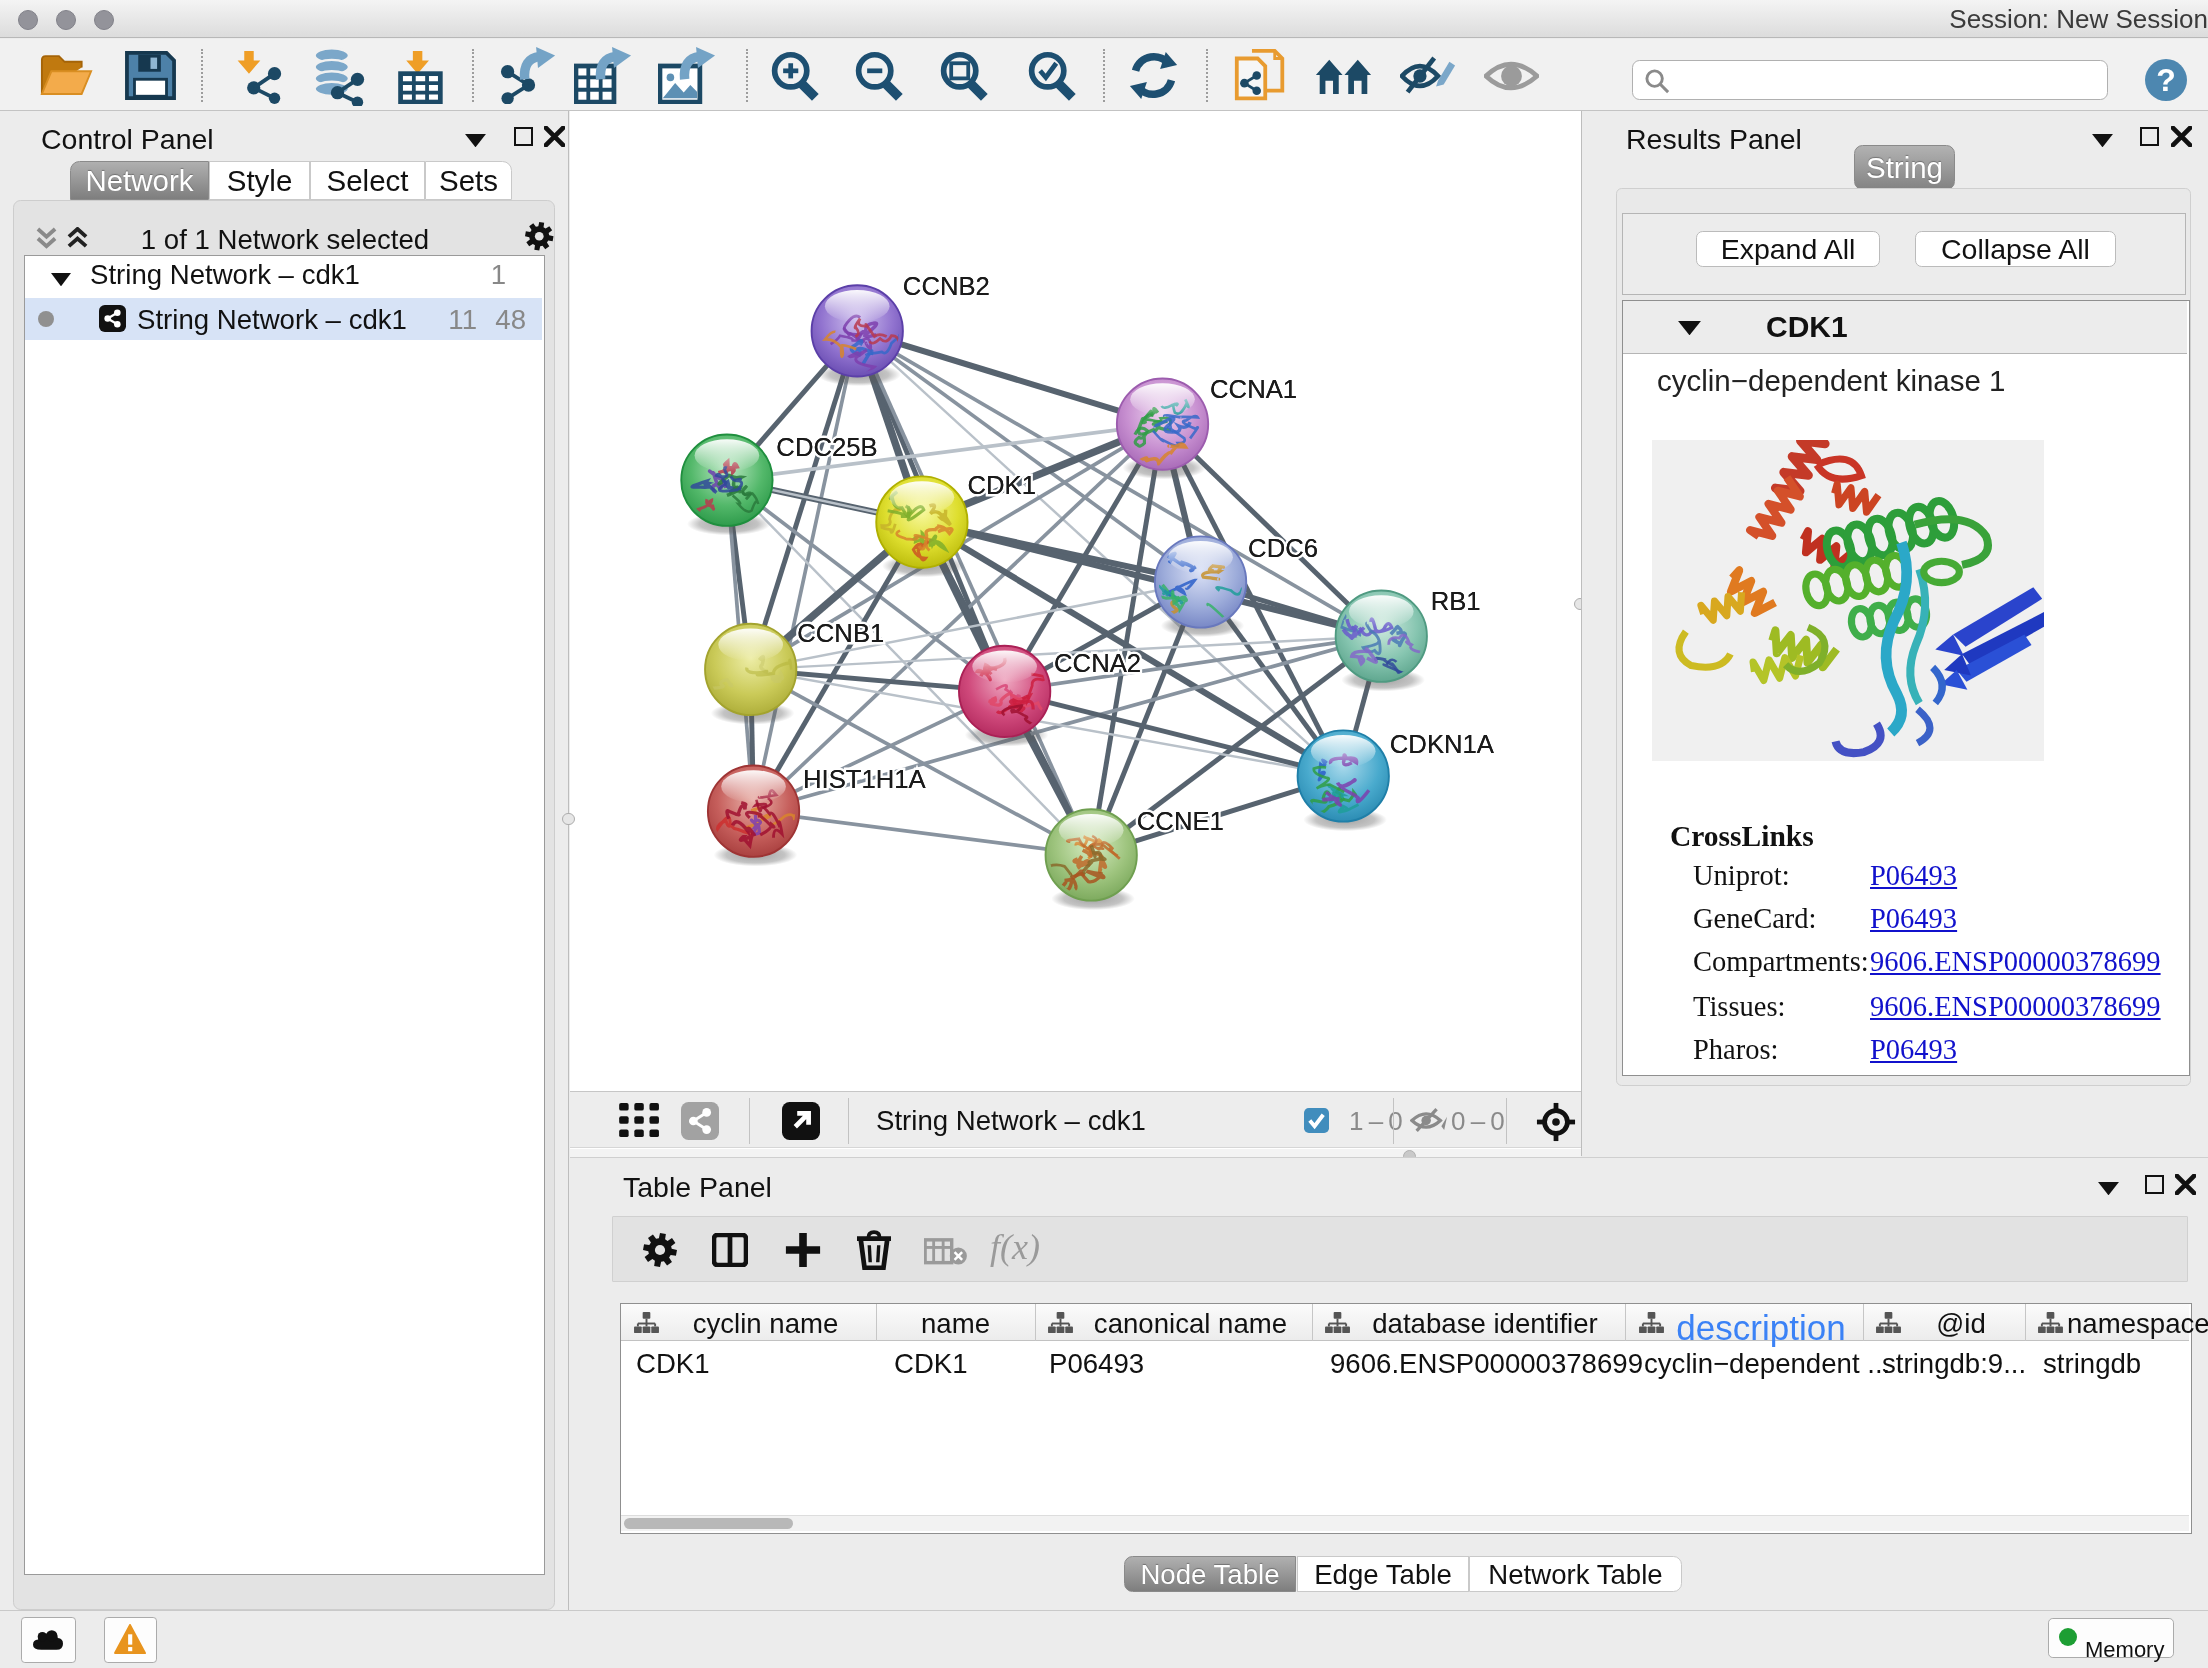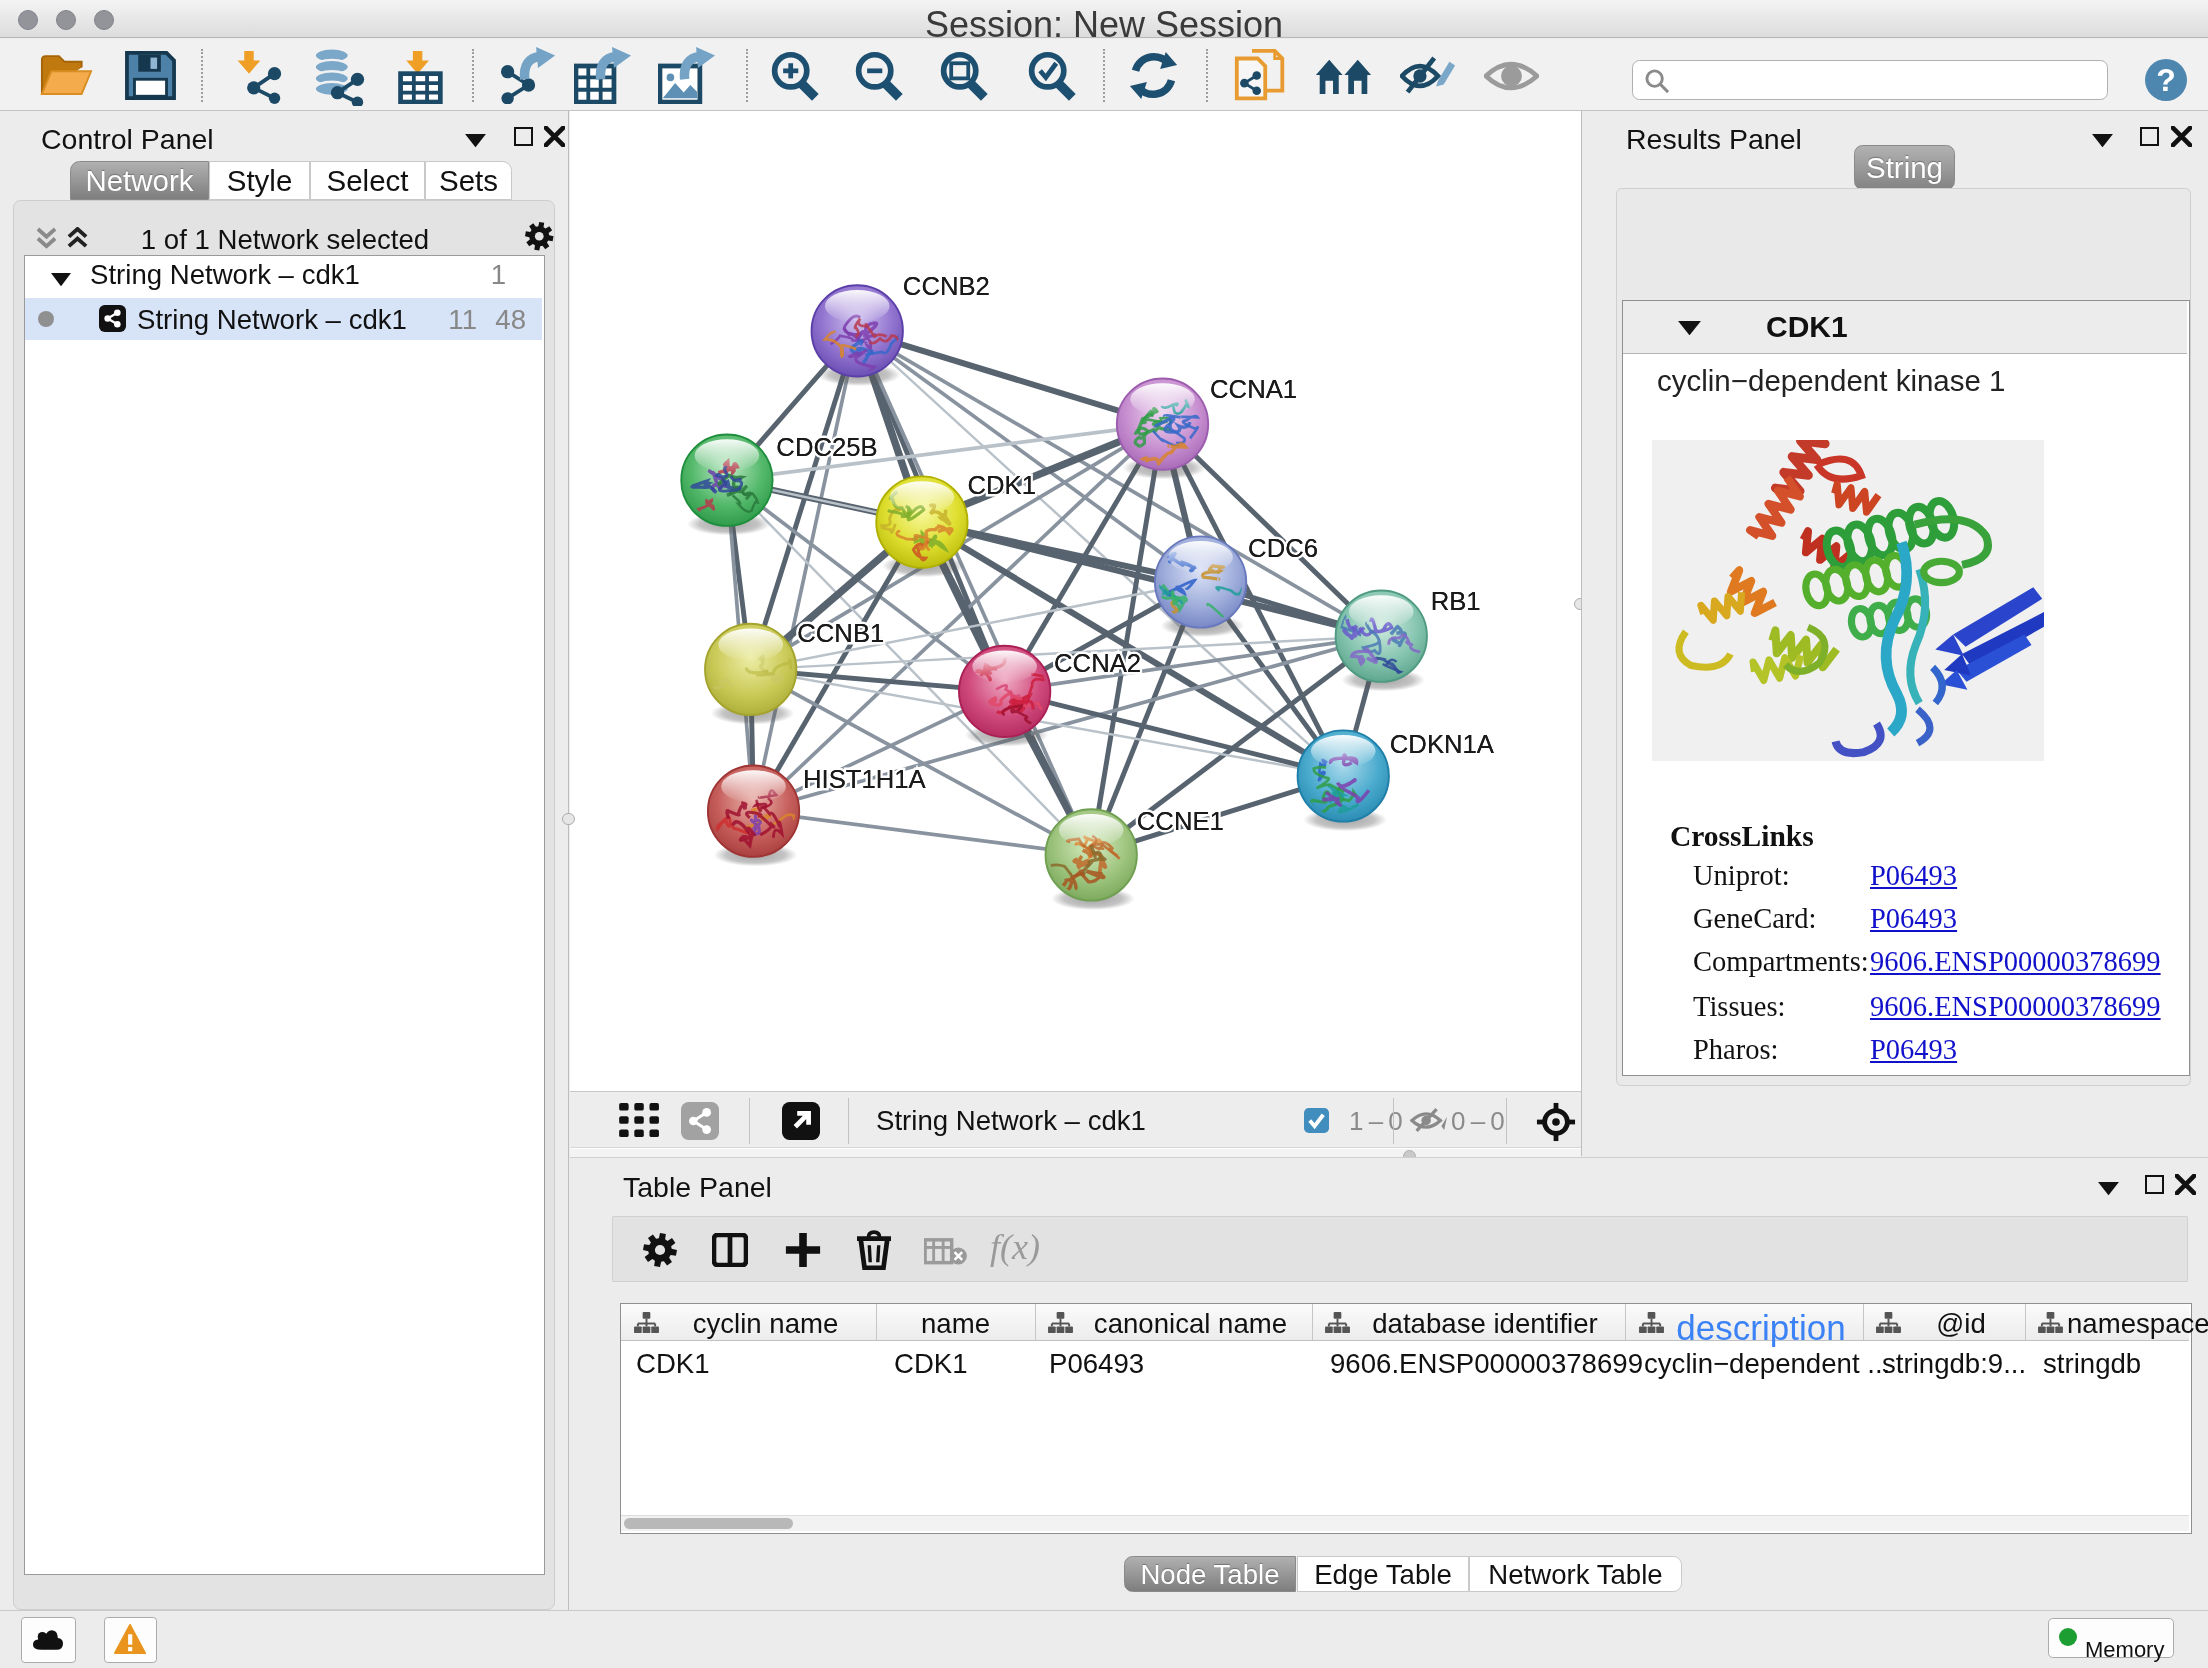--- a/index.html
+++ b/index.html
@@ -9,21 +9,21 @@
 .panelhdr { font-size:28.5px; color:#111; }
 svg { display:block; }
 </style>
 </head>
 <body>
 
 <div class="abs" style="left:0;top:0;width:2208px;height:38px;background:linear-gradient(#f4f4f4,#dcdcdc);border-bottom:1px solid #b8b8b8;">
   <div class="abs" style="left:18px;top:9.5px;width:20px;height:20px;border-radius:50%;background:#93939a;border:1px solid #82828a;"></div>
   <div class="abs" style="left:56px;top:9.5px;width:20px;height:20px;border-radius:50%;background:#93939a;border:1px solid #82828a;"></div>
   <div class="abs" style="left:94px;top:9.5px;width:20px;height:20px;border-radius:50%;background:#93939a;border:1px solid #82828a;"></div>
-  <div class="abs" style="left:0;top:3.8px;width:2208px;text-align:center;font-size:36px;font-weight:400;color:#3a3a3a;">Session: New Session</div>
+  <div class="abs" style="left:0;top:3.8px;width:2208px;text-align:right;font-size:26px;font-weight:400;color:#3a3a3a;">Session: New Session</div>
 </div>
 
 <div id="toolbar" class="abs" style="left:0;top:39px;width:2208px;height:72px;background:#f1f1f1;border-bottom:1px solid #c3c3c3;">
 
   <svg class="abs" style="left:40px;top:13.3px;" width="53" height="48" viewBox="0 0 56 50">
     <path d="M2 44 L2 8 Q2 4 6 4 L20 4 L26 10 L44 10 L44 16" fill="#c0790f" stroke="#a56408" stroke-width="2"></path>
     <path d="M2 44 L12 20 L54 20 L44 44 Z" fill="#f3ab4b" stroke="#d98e22" stroke-width="2"></path>
   </svg>
 
   <svg class="abs" style="left:125px;top:12.4px;" width="51" height="49" viewBox="0 0 54 52">
@@ -648,20 +648,24 @@
     </svg>
   <div class="abs" style="left:558px;top:16px;width:19px;height:19px;border:2.9px solid #111;"></div>
   <svg class="abs" style="left:589px;top:15px;" width="21" height="21" viewBox="0 0 22 22">
       <path d="M2 2 L20 20 M20 2 L2 20" stroke="#111" stroke-width="5" stroke-linecap="round"></path>
     </svg>
 
   <div class="abs" style="left:272px;top:34px;width:101px;height:45px;background:linear-gradient(#b2b2b2,#838383);border:1px solid #8a8a8a;border-radius:8.6px;color:#fff;font-size:29.5px;text-align:center;line-height:43px;text-shadow:0 -1px 1px rgba(0,0,0,0.3);">String</div>
 
   <div class="abs" style="left:34px;top:77px;width:575px;height:898px;background:#e9e9e9;border:1px solid #cfcfcf;border-radius:5.7px;"></div>
 
+  <div class="abs" style="left:40px;top:102px;width:564px;height:82px;background:#ececec;border:1px solid #b5b5b5;">
+    <div class="abs" style="left:73px;top:17px;width:184px;height:36px;background:#fff;border:1px solid #bbb;border-radius:6.7px;font-size:28.5px;text-align:center;line-height:35px;color:#111;">Expand All</div>
+    <div class="abs" style="left:292px;top:17px;width:201px;height:36px;background:#fff;border:1px solid #bbb;border-radius:6.7px;font-size:28.5px;text-align:center;line-height:35px;color:#111;">Collapse All</div>
+  </div>
 
   <div class="abs" style="left:40px;top:189px;width:568px;height:776px;border:1.9px solid #8f8f8f;background:#fff;">
     <div class="abs" style="left:0;top:0;width:564px;height:53px;background:#ececec;border-bottom:1px solid #b5b5b5;">
       <svg class="abs" style="left:55px;top:20px;" width="23" height="14.3" viewBox="0 0 24 15">
           <path d="M0 0 L24 0 L12 15 Z" fill="#111"></path>
         </svg>
       <div class="abs" style="left:143px;top:8.6px;font-size:30px;font-weight:bold;color:#111;">CDK1</div>
     </div>
     <div class="abs" style="left:34px;top:63px;font-size:29.5px;color:#222;">cyclin−dependent kinase 1</div>
     <svg class="abs" style="left:28.5px;top:139px;" width="392" height="321" viewBox="0 0 440 360" preserveAspectRatio="none">

